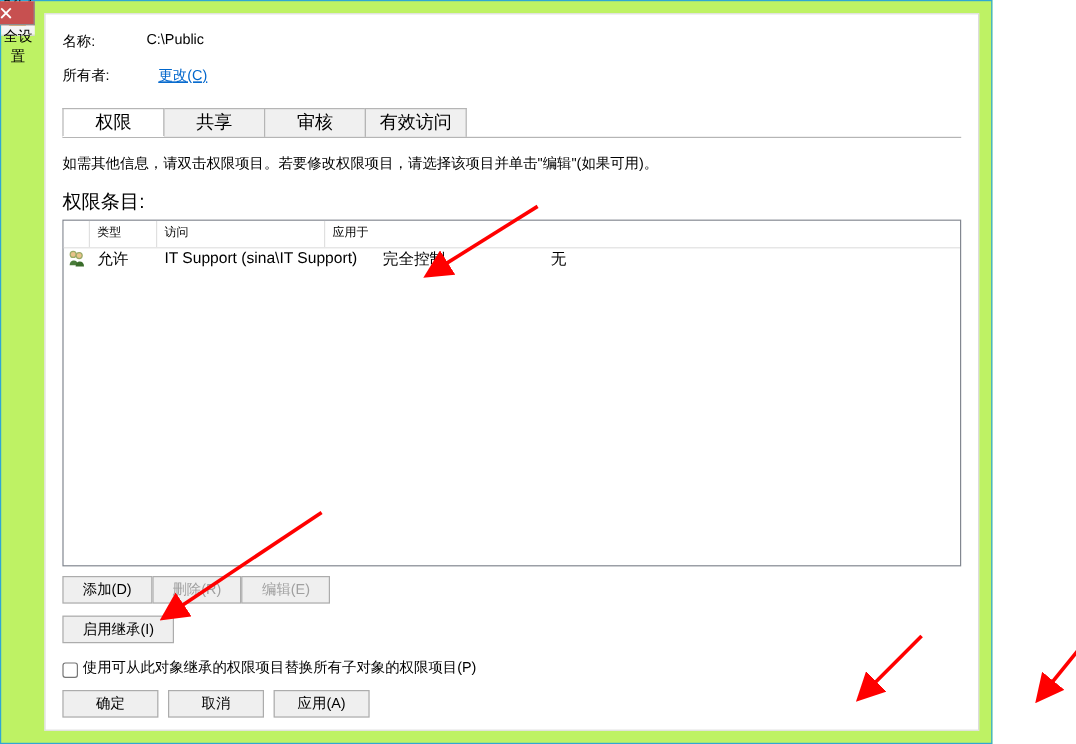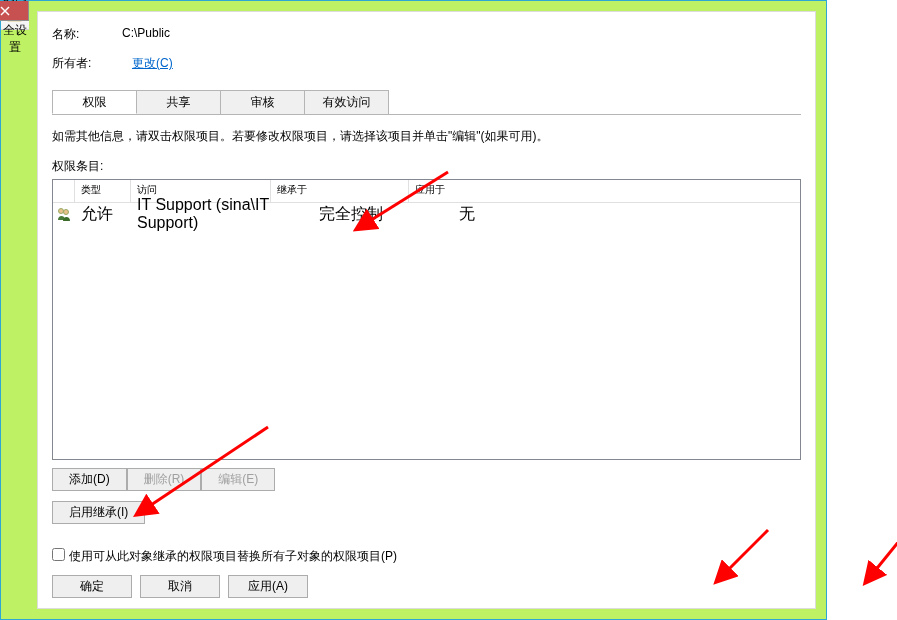--- a/index.html
+++ b/index.html
@@ -12,48 +12,48 @@
 .win-btn{width:30px;height:20px;border:1px solid #8e8e8e;border-top:none;display:flex;align-items:center;justify-content:center;font-size:10px;font-family:Arial;box-sizing:border-box}
 .win-min{background:#d5e7f5}
 .win-max{background:#d5e7f5;border-left:none}
 .win-close{background:#c75050;color:#fff;border-left:none;width:48px}
 .content{flex:1;padding:10px 10px 10px 8px;display:flex;flex-direction:column;box-sizing:border-box;position:relative}
 .inner{flex:1;border:1px solid #dcdcdc;padding:14px 14px 10px 14px;display:flex;flex-direction:column;box-sizing:border-box;position:relative;background:#fff}
 .info-row{display:flex;margin-bottom:12px;font-size:12px}
 .info-label{width:70px}
 .link{color:#0066cc;text-decoration:underline;cursor:pointer;margin-left:10px}
 .tabs{display:flex;margin-top:6px}
-.tab{width:85px;height:24px;border:1px solid #b5b5b5;border-bottom:none;display:flex;align-items:center;justify-content:center;background:#f0f0f0;cursor:pointer;box-sizing:border-box;font-size:12px;margin-right:-1px}
+.tab{width:85px;height:24px;border:1px solid #b5b5b5;border-bottom:none;display:flex;align-items:center;justify-content:center;background:#f0f0f0;cursor:pointer;box-sizing:border-box;font-size:15px;margin-right:-1px}
 .tab.active{background:#fff;position:relative;z-index:2;border-bottom:1px solid #fff;margin-bottom:-1px}
 .tab-line{height:1px;background:#b5b5b5;margin-top:0px}
 .tab-body{flex:1;display:flex;flex-direction:column;padding-top:12px}
 .hint{font-size:12px;margin-bottom:12px;line-height:1.6}
-.list-label{font-size:12px;margin-bottom:4px}
+.list-label{font-size:16px;margin-bottom:4px}
 .grid{flex:1;border:1px solid #828790;background:#fff;display:flex;flex-direction:column;overflow:hidden}
 .grid-head{display:flex;height:22px;background:#fff;border-bottom:1px solid #e0e0e0}
 .gh{border-right:1px solid #e0e0e0;padding:3px 6px;font-size:10px;box-sizing:border-box}
 .gh.c0{width:22px;padding:0}
 .gh.c1{width:56px}
 .gh.c2{width:182px}
 .gh.c3{width:140px}
 .gh.c4{width:138px}
 .gh.c5{flex:1;border-right:none}
-.grid-row{display:flex;height:22px;align-items:center;font-size:16px}
+.grid-row{display:flex;height:22px;align-items:flex-start;font-size:13px}
 .gc{padding:0 6px;box-sizing:border-box}
 .gc.c0{width:22px;display:flex;align-items:center;justify-content:center;padding:0}
 .gc.c1{width:56px}
 .gc.c2{width:182px}
 .gc.c3{width:140px}
 .gc.c4{width:138px}
 .gc.c5{flex:1}
 .user-icon{width:16px;height:16px}
 .btn-row{display:flex;gap:0;margin-top:8px}
 .btn{height:23px;border:1px solid #acacac;background:#efefef;padding:0 16px;font-size:12px;display:flex;align-items:center;cursor:pointer;font-family:inherit}
 .btn.disabled{color:#a0a0a0;cursor:default}
-.check-row{display:flex;align-items:flex-start;margin-top:24px;font-size:12px}
+.check-row{display:flex;align-items:flex-end;margin-top:12px;font-size:12px}
 .check-row input{margin:0 4px 0 0}
 .footer{display:flex;gap:8px;margin-top:10px}
 .footer .btn{width:80px;justify-content:center;padding:0}
 .ul{text-decoration:underline}
 
 .arrow{position:absolute;pointer-events:none}
 .arrow svg{overflow:visible}
 </style>
 </head>
 <body>
@@ -110,21 +110,20 @@
 
       <div class="tab-body">
         <div class="hint">如需其他信息，请双击权限项目。若要修改权限项目，请选择该项目并单击"编辑"(如果可用)。</div>
         <div class="list-label">权限条目:</div>
 
         <div class="grid">
           <div class="grid-head">
             <div class="gh c0"></div>
             <div class="gh c1">类型</div>
             <div class="gh c3">访问</div>
-            <div class="gh c4">继承于</div>
             <div class="gh c5">应用于</div>
           </div>
           <div class="grid-row">
             <div class="gc c0">
               <svg class="user-icon" viewBox="0 0 16 16">
                 <circle cx="5" cy="5" r="2.5" fill="#e8c28a" stroke="#9a6"></circle>
                 <circle cx="10" cy="6" r="2.5" fill="#e8c28a" stroke="#9a6"></circle>
                 <path d="M2 14c0-2.5 1.5-4 3.5-4s3.5 1.5 3.5 4" fill="#4a7c3a"></path>
                 <path d="M7 15c0-2.5 1.5-4 3.5-4s3.5 1.5 3.5 4" fill="#3a6c2a"></path>
               </svg>

